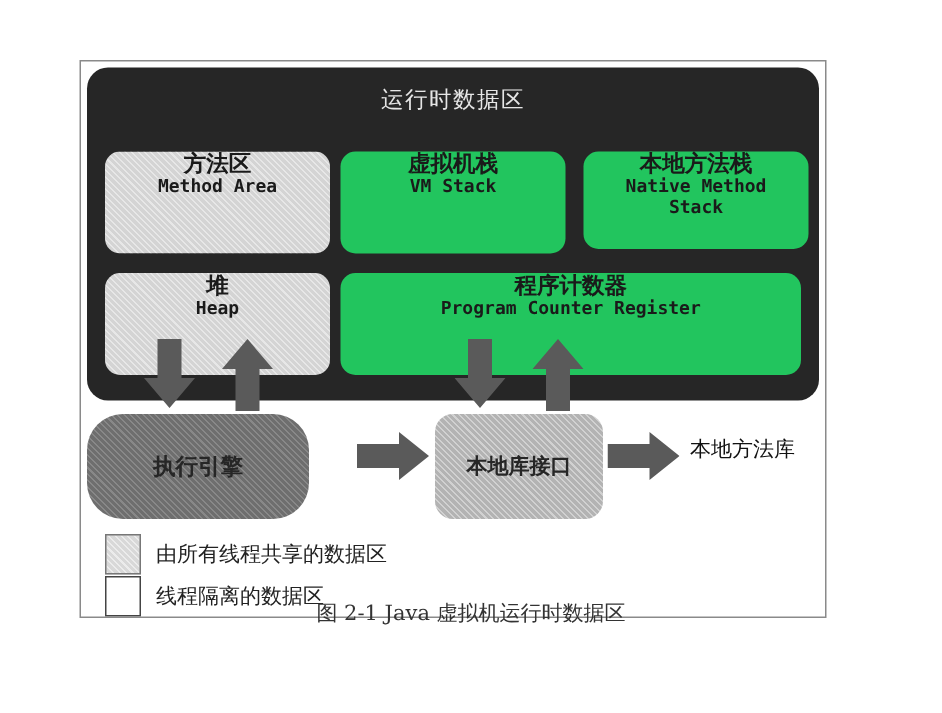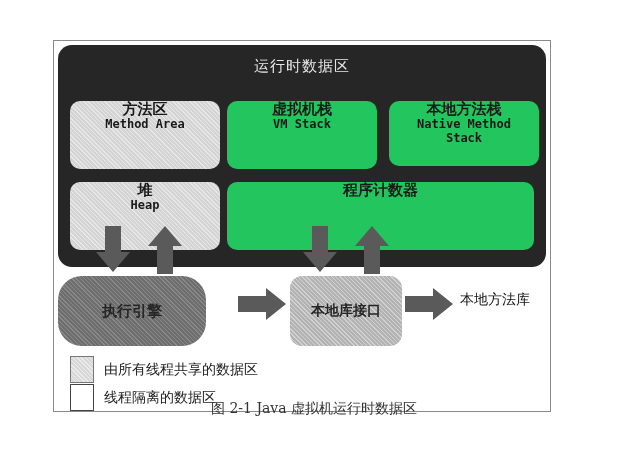--- a/index.html
+++ b/index.html
@@ -73,20 +73,21 @@
   <div class="en">Stack</div>
 </div>
 
 <div class="box shared heap">
   <div class="zh">堆</div>
   <div class="en">Heap</div>
 </div>
 
 <div class="box isolated pc">
   <div class="zh">程序计数器</div>
+  <div class="en">Program Counter Register</div>
 </div>
 
 <svg class="arrow" style="left:96px;top:226px" width="34" height="46">
   <polygon points="9,0 25,0 25,26 34,26 17,46 0,26 9,26" fill="#5a5a5a"></polygon>
 </svg>
 <svg class="arrow" style="left:148px;top:226px" width="34" height="48">
   <polygon points="17,0 34,20 25,20 25,48 9,48 9,20 0,20" fill="#5a5a5a"></polygon>
 </svg>
 
 <svg class="arrow" style="left:303px;top:226px" width="34" height="46">

